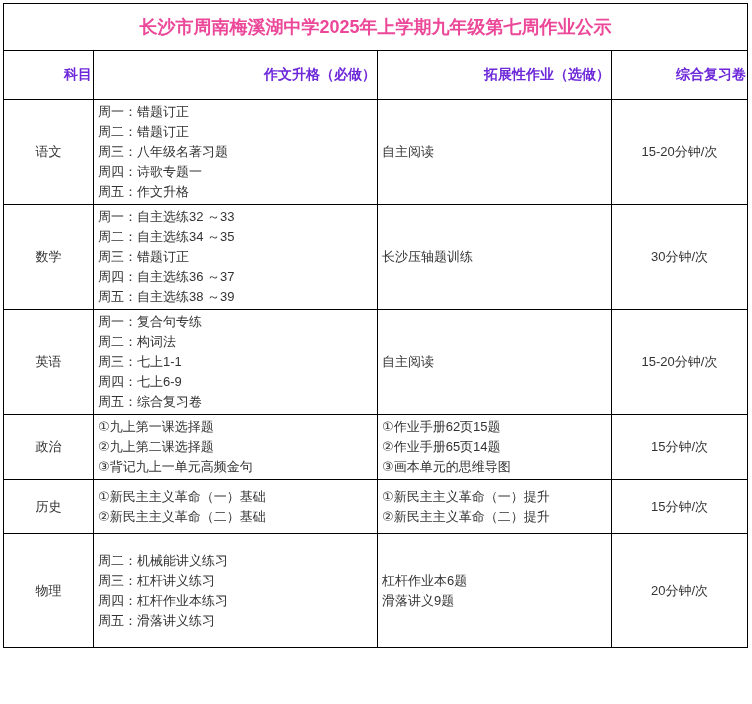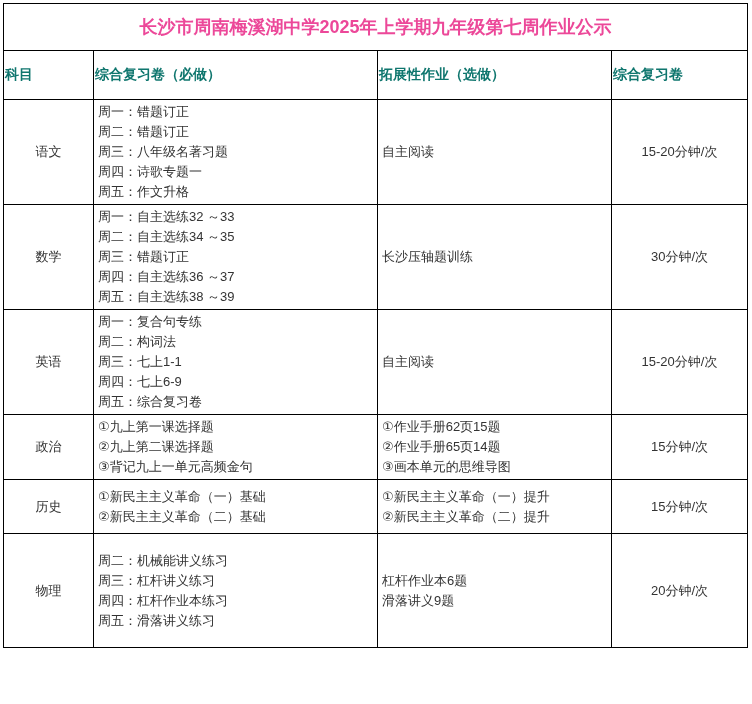--- a/index.html
+++ b/index.html
@@ -27,22 +27,22 @@
     height: 44px;
     font-size: 18px;
     font-weight: bold;
     text-align: center;
     color: #ec4899;
   }
   tr.header-row th {
     height: 46px;
     font-size: 14px;
     font-weight: bold;
-    text-align: left;
-    color: #0f766e;
+    text-align: right;
+    color: #6d28d9;
   }
   tbody td {
     font-size: 13px;
     line-height: 20px;
     white-space: pre-line;
     padding: 2px 4px;
     margin-top: 12px;
   }
   td.cell-center {
     text-align: center;
@@ -67,21 +67,21 @@
     <col style="width:284px">
     <col style="width:234px">
     <col style="width:136px">
   </colgroup>
   <thead>
     <tr class="title-row">
       <th colspan="4">长沙市周南梅溪湖中学2025年上学期九年级第七周作业公示</th>
     </tr>
     <tr class="header-row">
       <th>科目</th>
-      <th>综合复习卷（必做）</th>
+      <th>作文升格（必做）</th>
       <th>拓展性作业（选做）</th>
       <th>综合复习卷</th>
     </tr>
   </thead>
   <tbody>
       <tr>
         <td class="cell-center">语文</td>
         <td class="cell-left">周一：错题订正
 周二：错题订正
 周三：八年级名著习题

